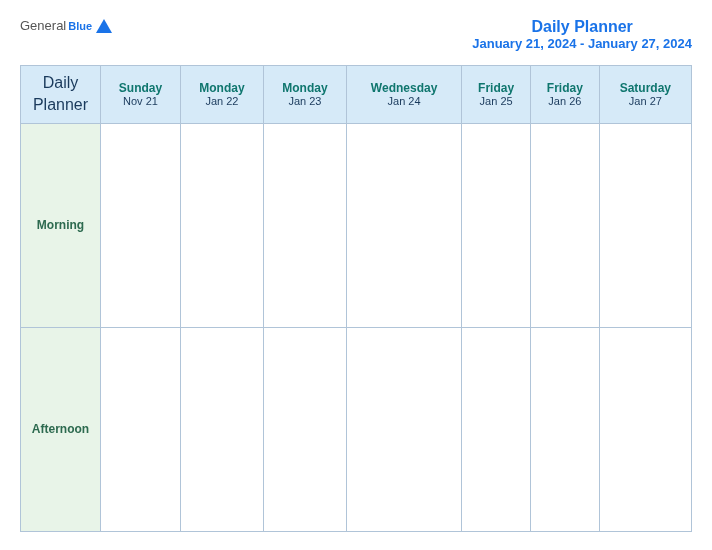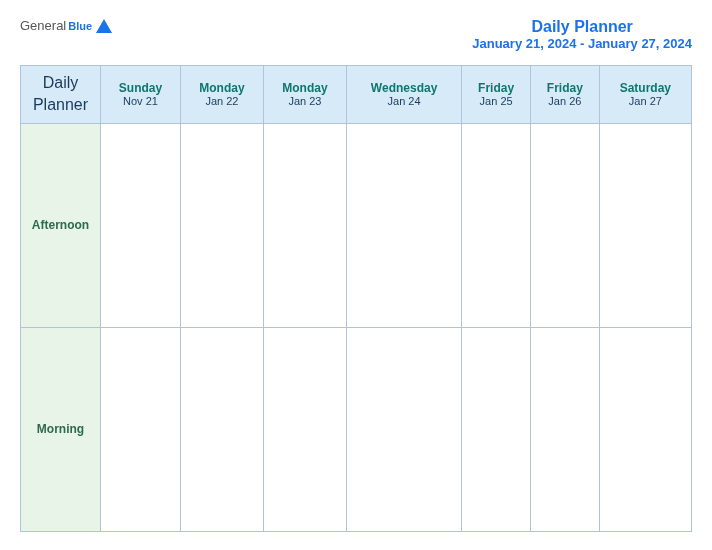--- a/index.html
+++ b/index.html
@@ -179,31 +179,31 @@
         <span class="day-date">Jan 26</span>
       </th>
       <th>
         <span class="day-name">Saturday</span>
         <span class="day-date">Jan 27</span>
       </th>
     </tr>
   </thead>
   <tbody>
     <tr class="content-row">
-      <td class="time-cell">Afternoon</td>
+      <td class="time-cell">Morning</td>
       <td class="day-cell"></td>
       <td class="day-cell"></td>
       <td class="day-cell"></td>
       <td class="day-cell"></td>
       <td class="day-cell"></td>
       <td class="day-cell"></td>
       <td class="day-cell"></td>
     </tr>
     <tr class="content-row">
-      <td class="time-cell">Morning</td>
+      <td class="time-cell">Afternoon</td>
       <td class="day-cell"></td>
       <td class="day-cell"></td>
       <td class="day-cell"></td>
       <td class="day-cell"></td>
       <td class="day-cell"></td>
       <td class="day-cell"></td>
       <td class="day-cell"></td>
     </tr>
   </tbody>
 </table>

